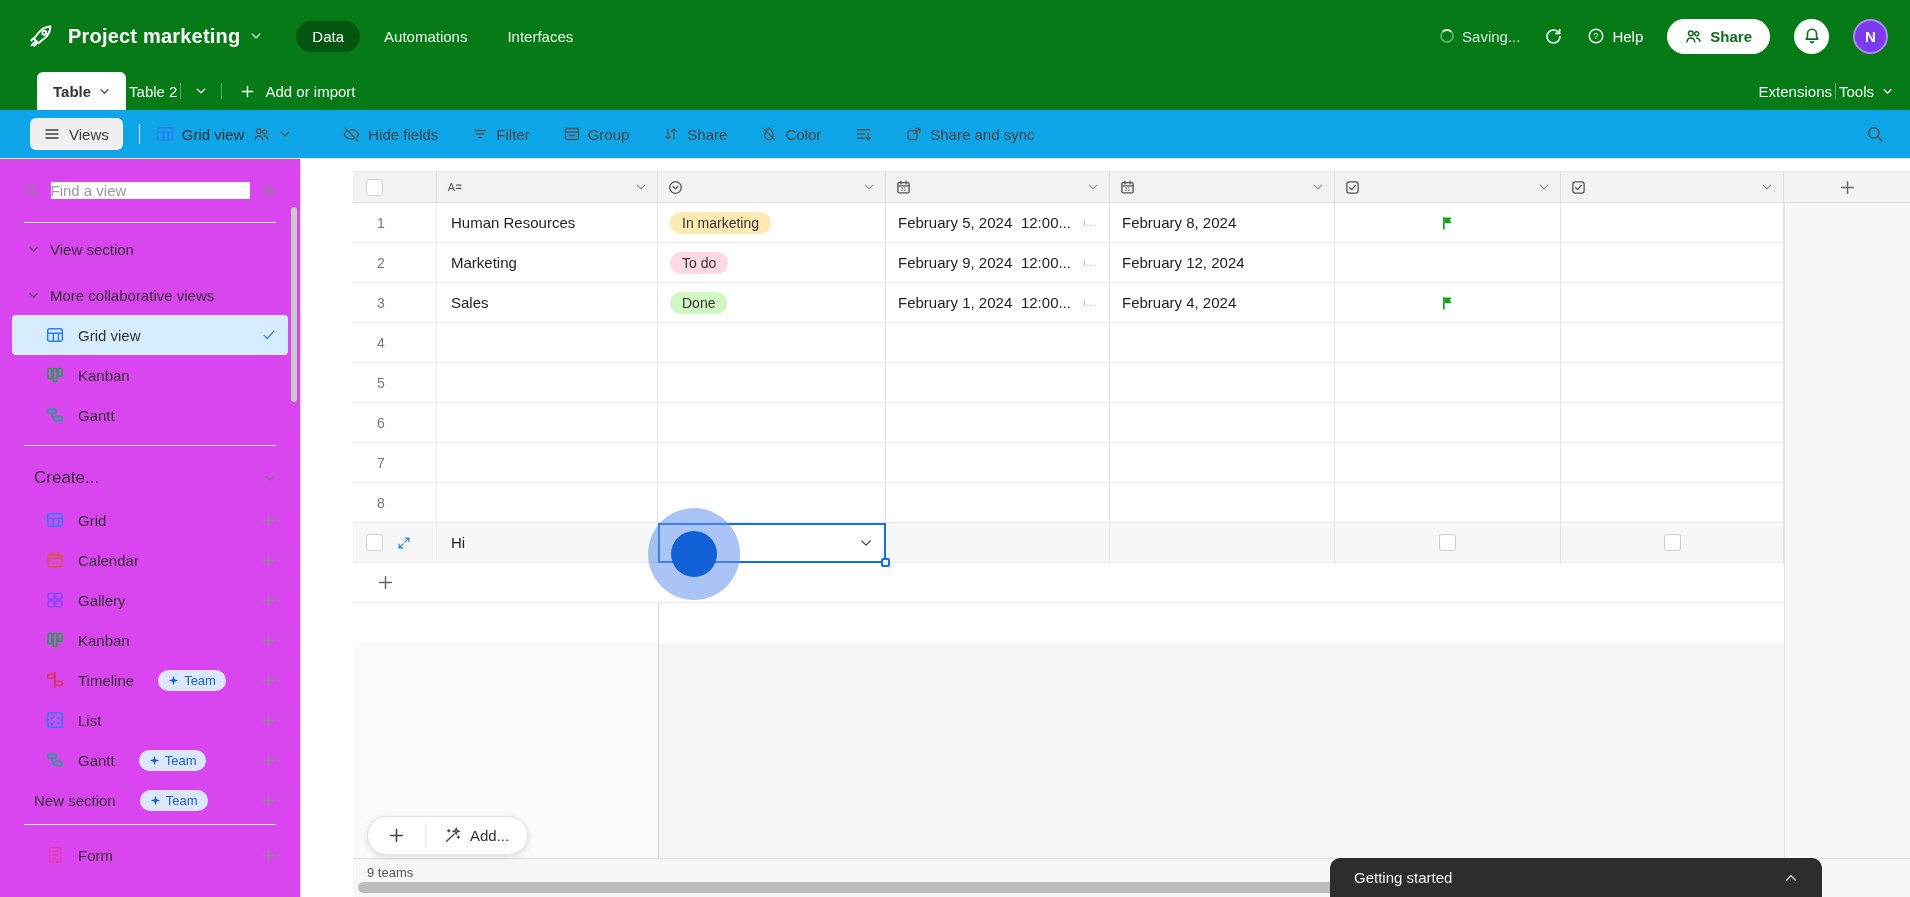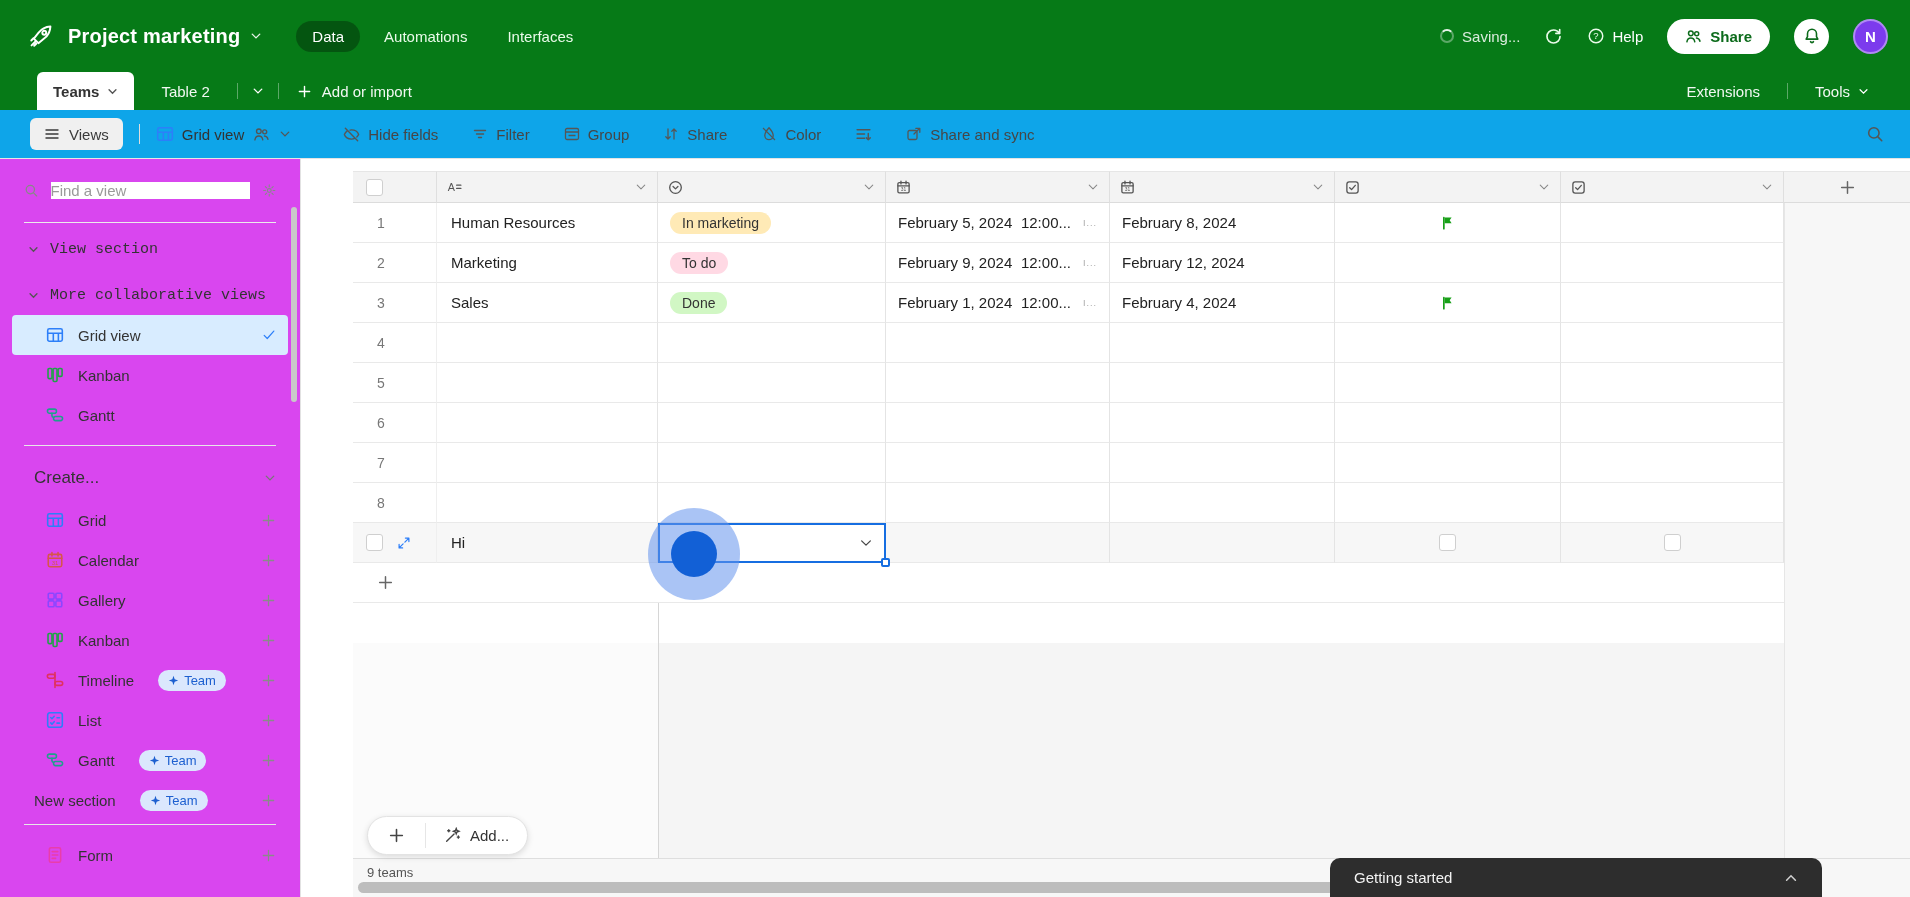--- a/index.html
+++ b/index.html
@@ -18,41 +18,41 @@
   .spinner { width:14px; height:14px; border-radius:50%; border:2px solid rgba(255,255,255,.35); border-top-color:rgba(255,255,255,.9); }
   .helpwrap { display:flex; align-items:center; gap:7px; font-size:15px; }
   .share-btn { display:flex; align-items:center; gap:8px; background:#fff; color:#0c6b1b; font-size:15px; font-weight:bold; height:35px; padding:0 18px; border-radius:18px; border:none; cursor:pointer; }
   .bell-btn { width:35px; height:35px; border-radius:50%; background:#fff; color:#0c6b1b; display:flex; align-items:center; justify-content:center; border:none; cursor:pointer; }
   .avatar { width:35px; height:35px; border-radius:50%; background:#7c3bed; color:#fff; display:flex; align-items:center; justify-content:center; font-size:15px; font-weight:bold; cursor:pointer; border:2px solid rgba(255,255,255,.4); }
 
   
   .tabbar { position:absolute; left:0; top:72px; width:100%; height:38px; background:#067a17; display:flex; align-items:stretch; padding-left:37px; color:#fff; }
   .tab { display:flex; align-items:center; gap:8px; font-size:15px; padding:0 16px; cursor:pointer; }
   .tab.active { background:#fff; color:#333; border-radius:6px 6px 0 0; font-weight:bold; }
-  .tab.plain { color:rgba(255,255,255,.95); padding:0 27px; }
+  .tab.plain { color:rgba(255,255,255,.95); padding:0 3px; }
   .vsep { width:1px; height:16px; background:rgba(255,255,255,.35); align-self:center; }
   .tab-chev { display:flex; align-items:center; padding:0 14px; cursor:pointer; }
   .addimport { display:flex; align-items:center; gap:10px; font-size:15px; padding:0 18px; cursor:pointer; color:rgba(255,255,255,.95); }
   .tabbar-right { margin-left:auto; display:flex; align-items:stretch; padding-right:14px; }
 
   
   .toolbar { position:absolute; left:0; top:110px; width:100%; height:49px; background:#0ea5e9; border-bottom:1px solid #e4e4e4; display:flex; align-items:center; padding:0 26px 0 30px; color:#3f3f3f; }
   .views-btn { display:flex; align-items:center; gap:9px; background:#f0f0f0; border-radius:6px; height:32px; padding:0 14px; font-size:15px; color:#3a3a3a; cursor:pointer; }
   .tb-sep { width:1px; height:20px; background:#ddd; margin:0 16px; }
   .viewname { display:flex; align-items:center; gap:8px; font-size:15px; color:#333; cursor:pointer; }
   .tb-items { display:flex; align-items:center; gap:34px; margin-left:52px; }
   .tb-item { display:flex; align-items:center; gap:8px; font-size:15px; color:#464646; cursor:pointer; }
   .tb-search { margin-left:auto; color:#555; cursor:pointer; display:flex; }
 
   
   .sidebar { position:absolute; left:0; top:159px; width:301px; bottom:0; background:#d946ef; border-right:1px solid #e2e2e2; }
   .sb-search { display:flex; align-items:center; gap:12px; margin:0 24px; height:64px; border-bottom:1px solid #ececec; color:#8f8f8f; }
   .sb-search input { border:none; outline:none; flex:1; font-size:15px; font-family:"Liberation Sans",sans-serif; color:#333; }
   .sb-search input::placeholder { color:#9a9a9a; }
-  .sb-section { display:flex; align-items:center; gap:11px; padding:0 0 0 28px; height:40px; margin-top:6px; font-size:15px; color:#333; cursor:pointer;font-family:Liberation Mono, monospace; }
+  .sb-section { display:flex; align-items:center; gap:11px; padding:0 0 0 28px; height:40px; margin-top:6px; font-size:15px; color:#333; cursor:pointer; }
   .sb-item { display:flex; align-items:center; height:40px; margin:0 12px; padding:0 12px 0 34px; border-radius:4px; font-size:15px; color:#333; cursor:pointer; gap:14px; }
   .sb-item.selected { background:#d8ecff; }
   .sb-item .grow { flex:1; }
   .sb-divider { height:1px; background:#e8e8e8; margin:10px 24px; }
   .sb-create { display:flex; align-items:center; height:44px; padding:0 24px 0 34px; font-size:17px; color:#333; cursor:pointer; }
   .sb-create .grow { flex:1; }
   .sb-citem { display:flex; align-items:center; height:40px; padding:0 24px 0 46px; font-size:15px; color:#333; cursor:pointer; gap:14px; }
   .sb-citem .grow { flex:1; }
   .plusmini { color:#8a8a8a; display:flex; }
   .team-badge { display:inline-flex; align-items:center; gap:5px; background:#dbe7fd; color:#1d5fd0; font-size:13px; padding:3px 10px; border-radius:12px; margin-left:10px; }
@@ -155,21 +155,21 @@
           <path d="M8 2a4 4 0 0 1 4 4v2.6l1.2 2.2H2.8L4 8.6V6a4 4 0 0 1 4-4z"></path>
             <path d="M6.7 13a1.4 1.4 0 0 0 2.6 0"></path>
         </svg>
       </button>
       <span class="avatar">N</span>
     </div>
   </div>
 
   <div class="tabbar">
     <div class="tab active">
-      <span>Teams</span>
+      <span>Table</span>
       <svg width="11" height="11" viewBox="0 0 16 16" fill="none" stroke="#555" stroke-width="2" stroke-linecap="round">
           <path d="M3 5.5l5 5 5-5"></path>
         </svg>
     </div>
     <div class="tab plain">
         <span>Table 2</span>
       </div>
     <span class="vsep"></span>
     <span class="tab-chev">
       <svg width="12" height="12" viewBox="0 0 16 16" fill="none" stroke="#fff" stroke-width="1.8" stroke-linecap="round">

